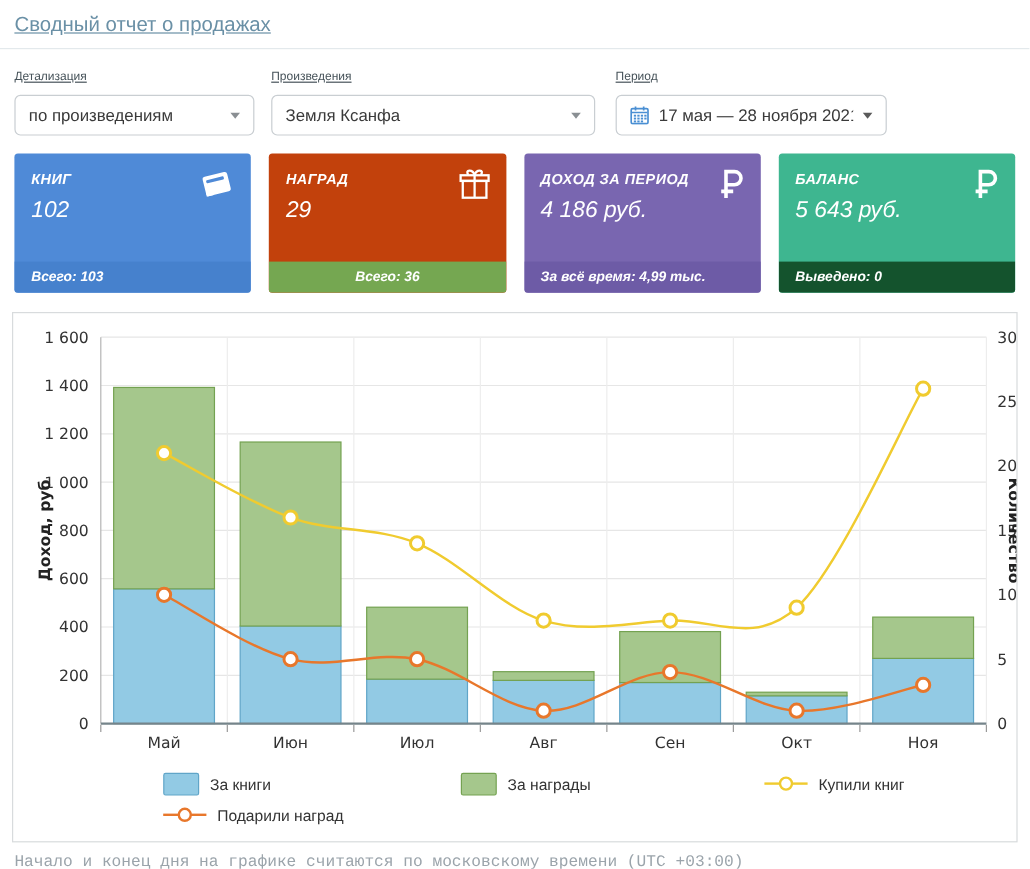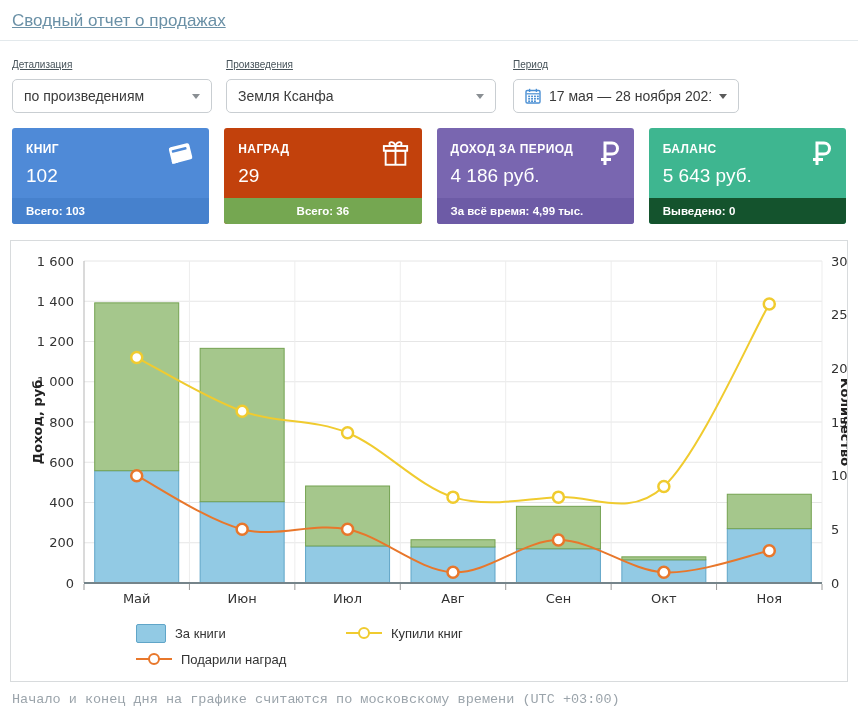--- a/index.html
+++ b/index.html
@@ -25,35 +25,35 @@
     cursor:pointer;
   }
   .select-box .sel-text { flex:1; white-space:nowrap; overflow:hidden; }
   .caret { width:0; height:0; border-left:4.5px solid transparent; border-right:4.5px solid transparent;
            border-top:5px solid #8a8f93; margin-left:8px; flex:none; }
   .period-btn .cal { margin-right:8px; flex:none; display:flex; }
   .period-btn .caret { border-top-color:#5a5a5a; }
 
   
   .cards { display:flex; gap:15px; padding:0 12px; margin-top:15px; }
-  .card { flex:1; height:96px; border-radius:3px; color:#fff; position:relative; overflow:hidden; }
+  .card { flex:1; height:116px; border-radius:3px; color:#fff; position:relative; overflow:hidden;font-style:italic; }
   .card-title { font-size:12px; font-weight:bold; letter-spacing:.4px; padding:14px 14px 0; }
   .card-value { font-size:19px; padding:9px 14px 0; }
   .card-icon { position:absolute; top:11px; right:13px; }
   .card-footer { position:absolute; left:0; right:0; bottom:0; height:26px; line-height:26px;
                  padding:0 14px; font-size:11.5px; font-weight:bold; }
 
   
   .chart-panel { margin:16px 10px 0; height:442px; border:1px solid #d8dbdd; background:#fff; }
   #chart-svg { display:block; }
   #chart-svg text { font-family:"DejaVu Sans", sans-serif; font-size:13px; fill:#333; }
   #chart-svg text.axis-title { font-weight:bold; fill:#222; }
 
   .legend { margin-top:7px; padding-left:125px; font-size:13px; color:#333; }
-  .legend-row { display:flex; align-items:center; height:26px; }
+  .legend-row { display:flex; align-items:center; height:26px;gap:38px; }
   .legend-item { display:flex; align-items:center; cursor:pointer; }
   .legend-item.col1 { width:210px; }
   .legend-item.col2 { width:215px; }
   .swatch { width:30px; height:19px; border:1px solid #999; border-radius:2px; margin-right:9px; flex:none; }
   .line-marker { width:36px; height:14px; position:relative; margin-right:9px; flex:none; }
   .line-marker .ln { position:absolute; left:0; right:0; top:6px; height:2px; }
   .line-marker .dot { position:absolute; left:12px; top:1px; width:12px; height:12px; border-radius:50%;
                       background:#fff; border:2.5px solid #000; }
 
   .page-note { margin:10px 12px 0; font-size:13.5px; color:#9ba4ab;font-family:Liberation Mono, monospace; }
@@ -245,20 +245,24 @@
       <text x="758.2857142857143" y="362" text-anchor="middle">Ноя</text>
       <text class="axis-title" transform="translate(31 181) rotate(-90)" text-anchor="middle">Доход, руб</text>
       <text class="axis-title" transform="translate(830 181) rotate(90)" text-anchor="middle">Количество</text>
     </svg>
   <div class="legend">
     <div class="legend-row">
       <div class="legend-item col1">
         <span class="swatch" id="lg-sw-0" style="background: rgb(146, 202, 228); border-color: rgb(96, 165, 200);"></span>
         <span>За книги</span>
       </div>
+      <div class="legend-item col2">
+        <span class="swatch" id="lg-sw-1" style="background: rgb(165, 199, 140); border-color: rgb(116, 162, 81);"></span>
+        <span>За награды</span>
+      </div>
       <div class="legend-item">
         <span class="line-marker" id="lg-ln-0">
             <i class="ln" style="background: rgb(240, 203, 47);"></i>
             <i class="dot" style="border-color: rgb(240, 203, 47);"></i>
           </span>
         <span>Купили книг</span>
       </div>
     </div>
     <div class="legend-row">
       <div class="legend-item">

